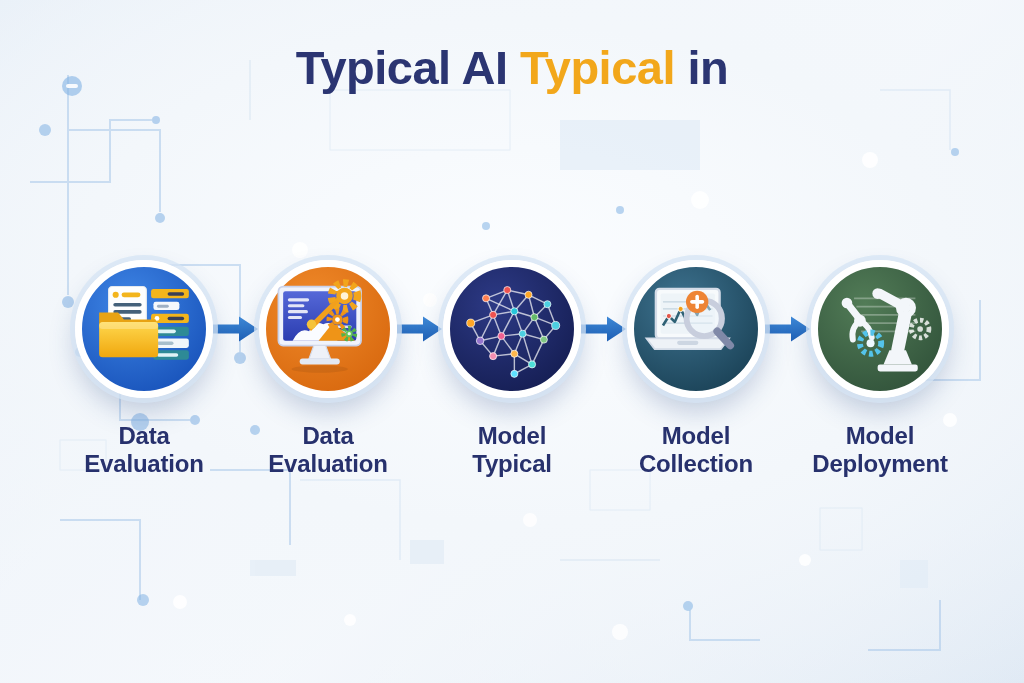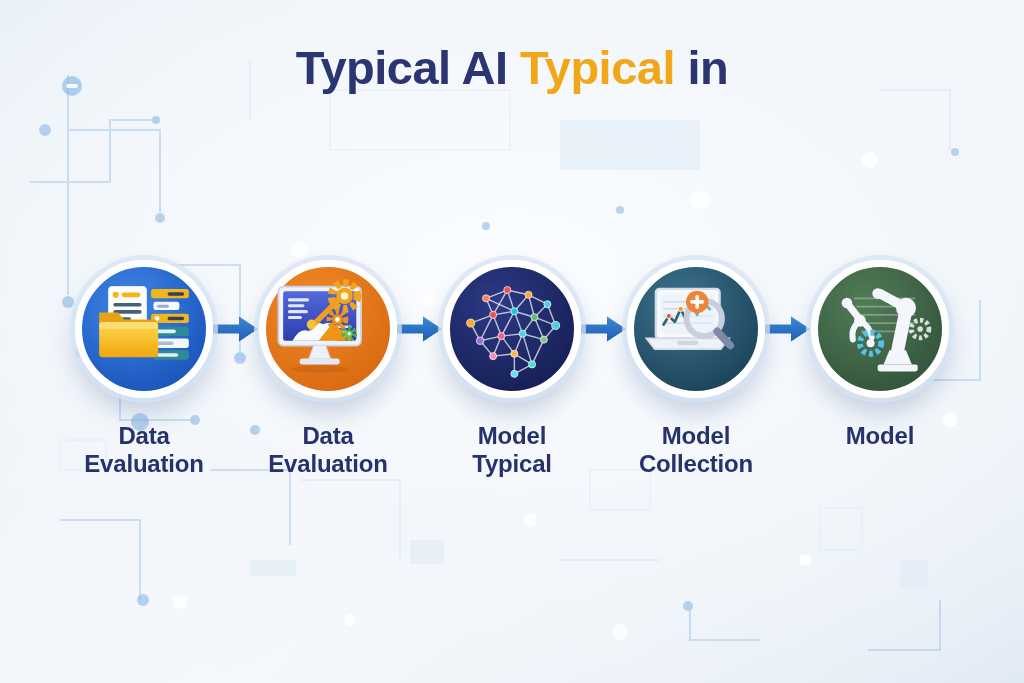--- a/index.html
+++ b/index.html
@@ -371,17 +371,18 @@
           <circle cx="22" cy="28" r="4.5" fill="#f3f6fa"></circle>
           <circle cx="33" cy="43" r="5" fill="#f3f6fa"></circle>
           <path d="M33,43 q-8,6 -6,16" fill="none" stroke="#f3f6fa" stroke-width="5" stroke-linecap="round"></path>
           <path d="M33,43 q9,5 10,14" fill="none" stroke="#f3f6fa" stroke-width="5" stroke-linecap="round"></path>
           <circle cx="42" cy="62" r="9" fill="none" stroke="#54c3ea" stroke-width="5" stroke-dasharray="3.4 2.6"></circle>
           <circle cx="42" cy="62" r="3.4" fill="#eef9ff"></circle>
         </svg>
       </div>
       <div class="step-label">
         <div>Model</div>
+        <div>Deployment</div>
       </div>
     </div>
 
   </div>
 </div>
 
 </body></html>

